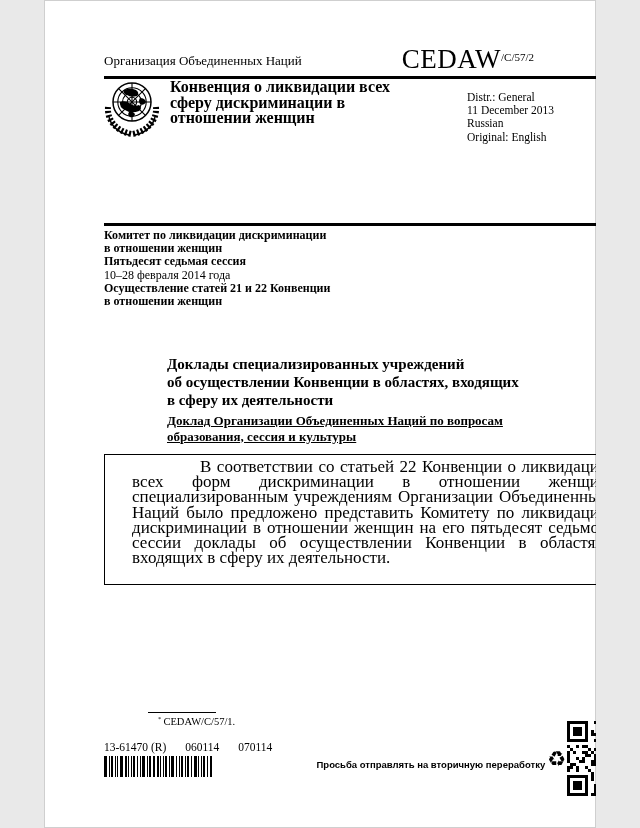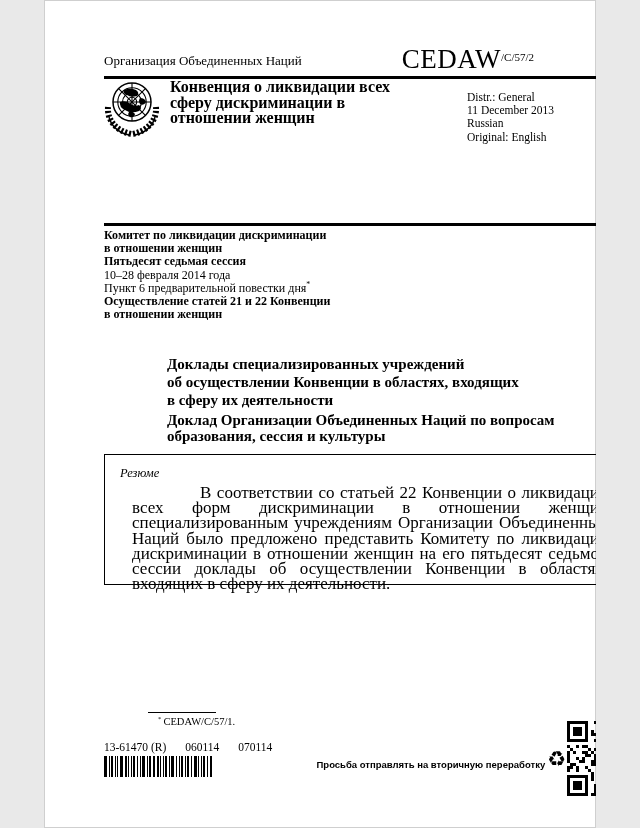--- a/index.html
+++ b/index.html
@@ -23,21 +23,21 @@
   .distr { left:415px; top:91px; font-size:11.5px; line-height:13.2px;margin-left:8px; }
 
   
   .rule-mid { left:60px; top:223px; width:518px; height:2.5px; background:#000; }
   .session-block { left:60px; top:229px; font-size:12px; line-height:13.2px; }
   .b { font-weight:bold; }
   sup { font-size:0.65em; vertical-align:super; line-height:0; }
 
   
   .main-title { left:123px; top:355px; font-weight:bold; font-size:15px; line-height:18px; }
-  .subtitle { left:123px; top:413px; font-weight:bold; font-size:15px; line-height:15.5px; }
+  .subtitle { left:123px; top:413px; font-weight:bold; font-size:13px; line-height:15.5px;text-decoration:underline; }
 
   
   .summary-box {
     left:60px; top:454px; width:518px; height:131px;
     border:1px solid #000; box-sizing:border-box;
   }
   .summary-heading { margin:11px 0 0 15px; font-style:italic; font-size:12.5px; }
   .summary-body {
     margin:4px 13px 8px 27px; font-size:17px; line-height:15.2px;
     text-align:justify; text-indent:68px;
@@ -112,37 +112,35 @@
     <div>Russian</div>
     <div>Original: English</div>
   </div>
 
   <div class="abs rule-mid"></div>
   <div class="abs session-block">
     <div class="b">Комитет по ликвидации дискриминации</div>
     <div class="b">в отношении женщин</div>
     <div class="b">Пятьдесят седьмая сессия</div>
     <div>10–28 февраля 2014 года</div>
-    <div><span>Пункт 6 предварительной повестки дня</span><sup>*</sup></div>
     <div class="b">Осуществление статей 21 и 22 Конвенции</div>
     <div class="b">в отношении женщин</div>
   </div>
 
   <div class="abs main-title">
     <div>Доклады специализированных учреждений</div>
     <div>об осуществлении Конвенции в областях, входящих</div>
     <div>в сферу их деятельности</div>
   </div>
   <div class="abs subtitle">
     <div>Доклад Организации Объединенных Наций по вопросам</div>
     <div>образования, сессия и культуры</div>
   </div>
 
   <div class="abs summary-box">
-    <div class="summary-heading">Резюме</div>
     <div class="summary-body">В соответствии со статьей 22 Конвенции о ликвидации всех форм дискриминации в отношении женщин специализированным учреждениям Организации Объединенных Наций было предложено представить Комитету по ликвидации дискриминации в отношении женщин на его пятьдесят седьмой сессии доклады об осуществлении Конвенции в областях, входящих в сферу их деятельности.</div>
   </div>
 
   <div class="abs footnote-rule"></div>
   <div class="abs footnote">
     <sup class="mark">*</sup><span>CEDAW/C/57/1.</span>
   </div>
 
   <div class="abs job-line">
     <span>13-61470 (R)</span>

